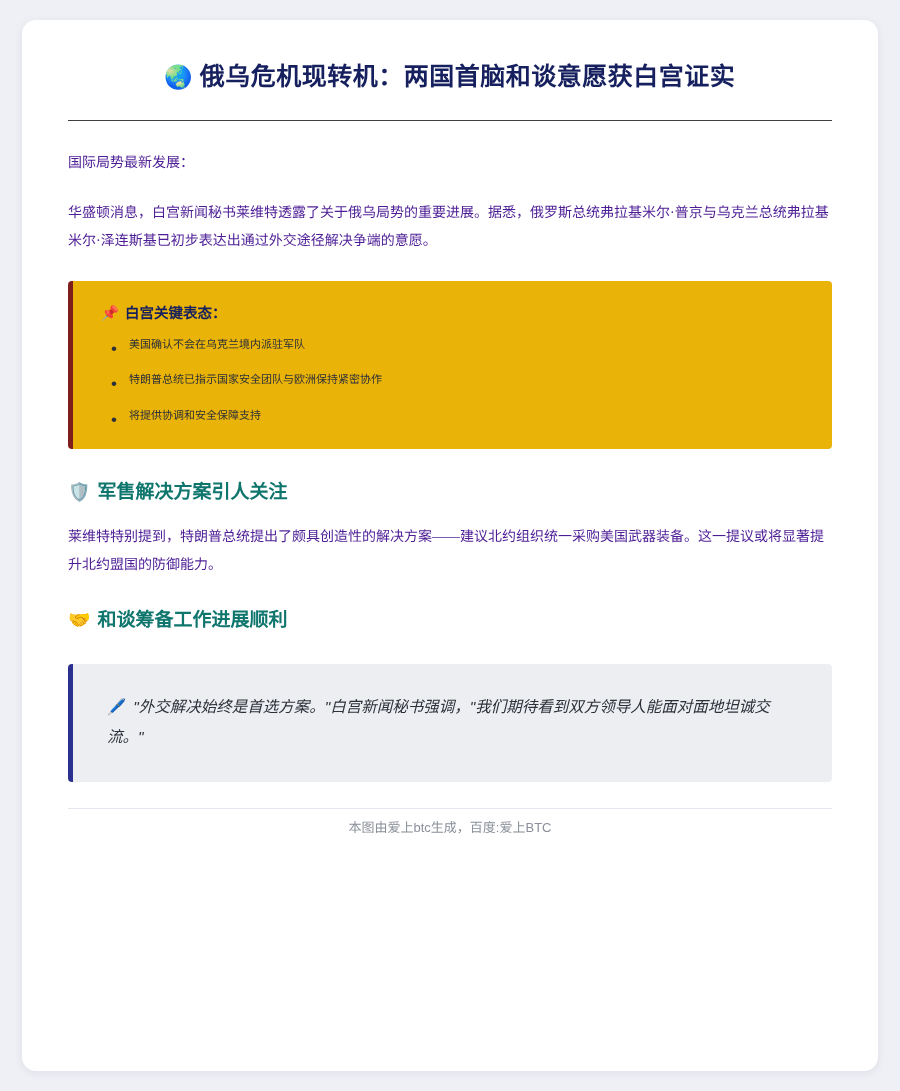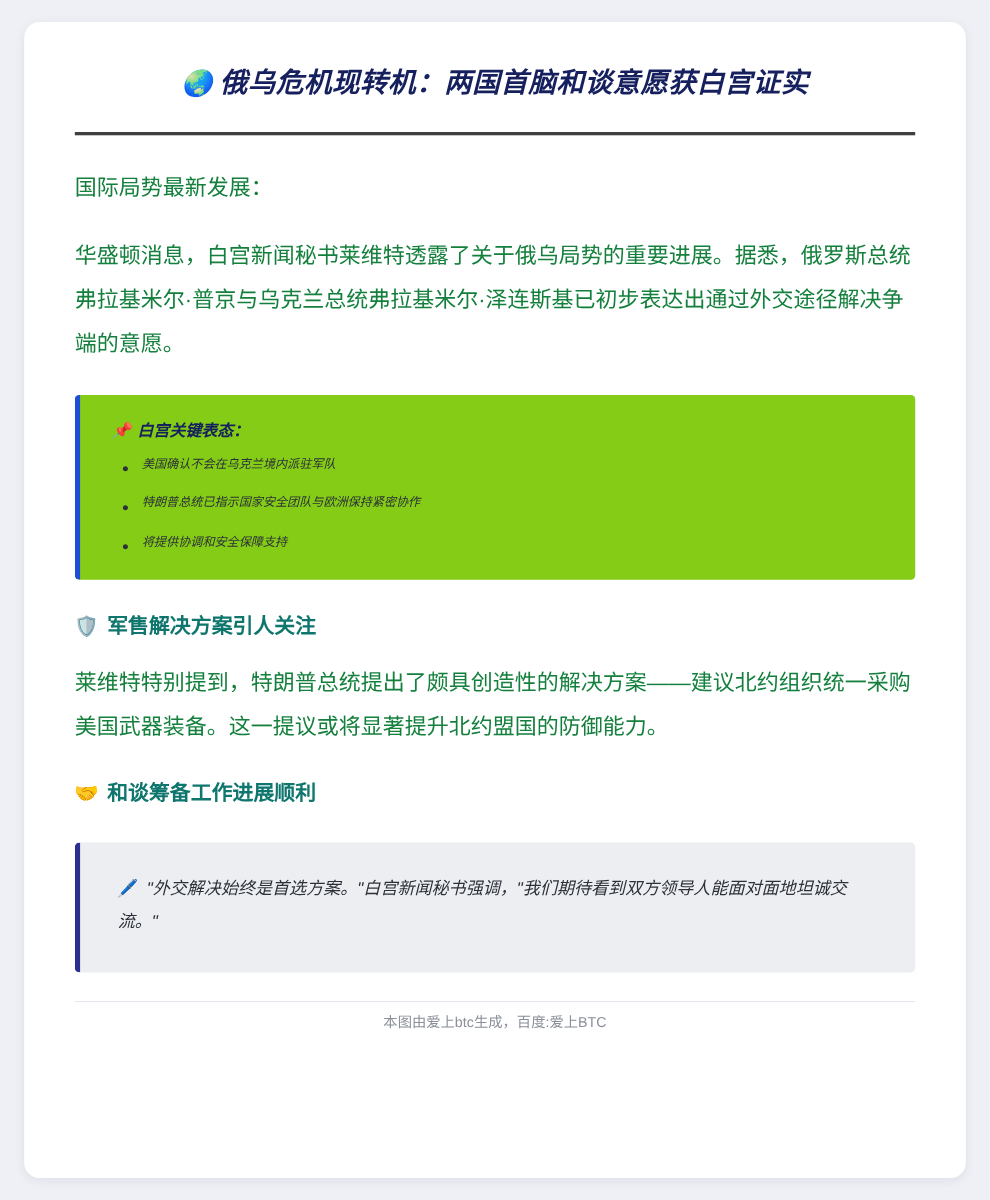--- a/index.html
+++ b/index.html
@@ -23,52 +23,51 @@
     box-sizing: border-box;
     width: 856px;
     min-height: 1051px;
     background: #ffffff;
     border-radius: 14px;
     box-shadow: 0 2px 10px rgba(20, 24, 60, 0.07);
     padding: 40px 46px 26px 46px;
   }
   .title-wrap {
     text-align: center;
-    border-bottom: 3px solid #404040;
+    border-bottom: 1px solid #404040;
     padding-bottom: 26px;
     margin-bottom: 28px;
-    font-style: italic;
   }
   .title {
     font-size: 25px;
     font-weight: bold;
     color: #16205e;
     letter-spacing: 0.5px;
     line-height: 1.35;
   }
   .title .emoji {
     font-size: 23px;
     margin-right: 6px;
   }
   p.para {
-    font-size: 20px;
+    font-size: 14px;
     line-height: 2.0;
-    color: #15803d;
+    color: #4c1d95;
     margin: 0 0 20px 0;
+    font-family: Liberation Serif, serif;
   }
   p.lead {
     margin-bottom: 22px;
   }
   .callout {
-    background: #84cc16;
-    border-left: 5px solid #1d4ed8;
+    background: #eab308;
+    border-left: 5px solid #7f1d1d;
     border-radius: 4px;
     padding: 20px 24px 22px 26px;
     margin: 26px 0 30px 0;
-    font-style: italic;
   }
   .callout-head {
     font-size: 14.5px;
     font-weight: bold;
     color: #16205e;
     margin: 0 0 14px 2px;
   }
   .callout-head .emoji {
     margin-right: 6px;
   }

